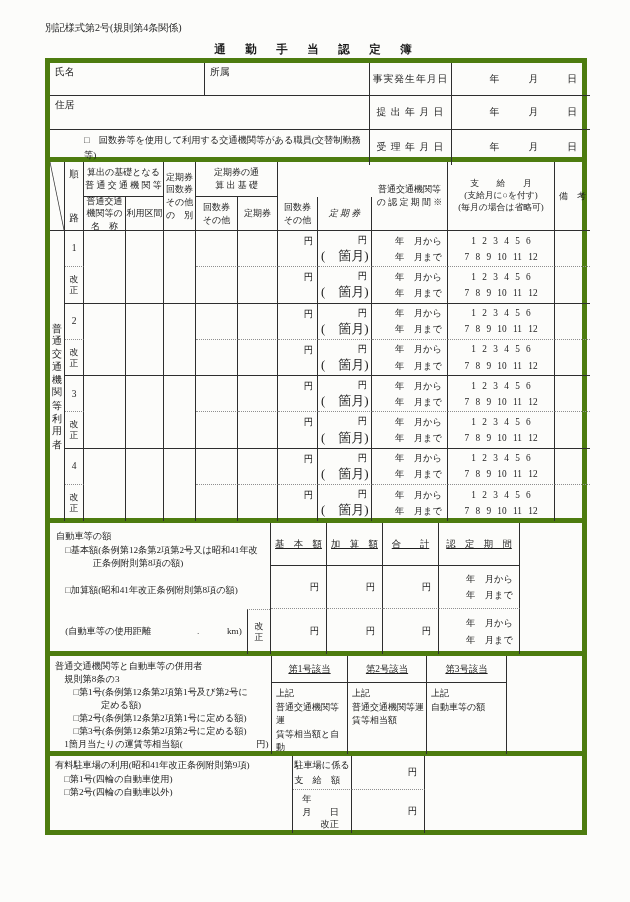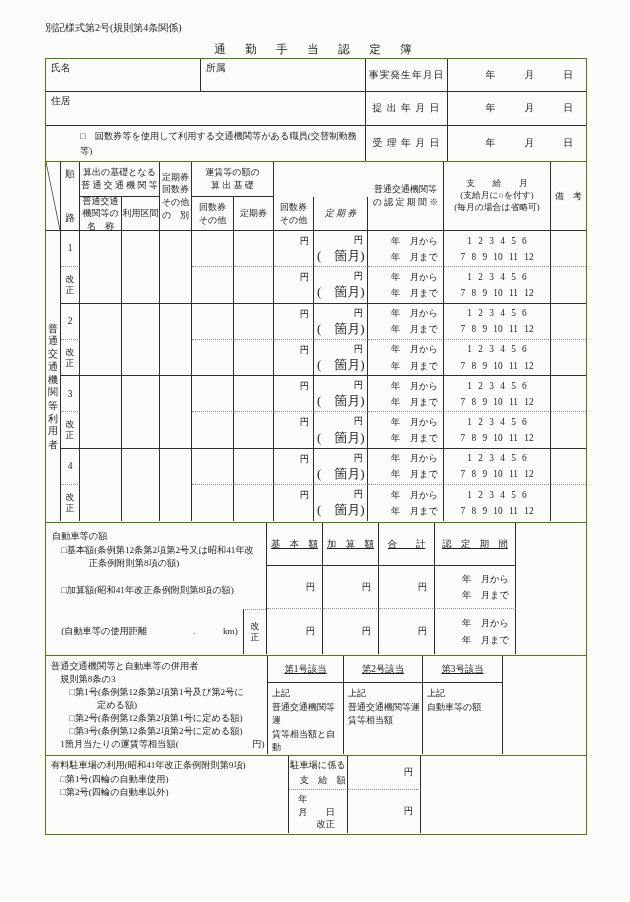--- a/index.html
+++ b/index.html
@@ -1,19 +1,19 @@
 <!DOCTYPE html>
 <html><head>
 <meta charset="utf-8">
 <style>
   html,body{margin:0;padding:0;background:#ffffff;}
   .page{position:relative;width:630px;height:902px;background:#fcfcfa;
         font-family:"Liberation Serif","DejaVu Serif",serif;color:#1d1d1d;overflow:hidden;}
   .abs{position:absolute;}
-  .sec{position:absolute;border:1px solid #4d7c0f;box-sizing:border-box;background:transparent;}
+  .sec{position:absolute;border:5px solid #4d7c0f;box-sizing:border-box;background:transparent;}
   .ntop{border-top:none;}
   .grid{display:grid;}
   .cell{box-sizing:border-box;min-width:0;min-height:0;overflow:hidden;font-size:9.5px;line-height:1.3;}
   .br{border-right:1px solid #2e2e2e;}
   .bb{border-bottom:1px solid #2e2e2e;}
   .bbd{border-bottom:1px dotted #8f8f8f;}
   .pre{white-space:pre-line;}
   .center{display:flex;align-items:center;justify-content:center;text-align:center;}
   .hsm{font-size:8.8px;line-height:1.35;}
   .hmm{font-size:9px;line-height:1.4;}
@@ -36,33 +36,33 @@
   .hdr{display:flex;align-items:center;justify-content:center;text-align:center;font-size:9.4px;text-decoration:underline;}
   .yen2{display:flex;align-items:center;justify-content:flex-end;padding-right:7px;font-size:9.4px;}
   .period2{display:flex;align-items:center;justify-content:flex-end;padding-right:6px;white-space:pre-line;line-height:1.75;font-size:9.3px;text-align:left;}
   .auto-left{position:relative;}
   .auto-text{font-size:9.2px;line-height:13.5px;padding:7px 2px 0 6px;white-space:pre-line;}
   .auto-rev{position:absolute;right:0;bottom:0;width:23px;height:45px;border-left:1px solid #2e2e2e;border-top:1px dotted #8f8f8f;
             display:flex;align-items:center;justify-content:center;white-space:pre-line;font-size:8.8px;line-height:1.25;box-sizing:border-box;}
   .heiyo-left{font-size:9.2px;line-height:13px;padding:4px 2px 0 5px;}
   .body-txt{font-size:9px;line-height:13.5px;padding:4px 0 0 4px;}
   .parking-left{font-size:9.2px;line-height:13.5px;padding:3px 0 0 5px;}
-  .paylabel{display:flex;align-items:center;justify-content:center;text-align:right;font-size:9.2px;line-height:15px;white-space:pre-line;}
+  .paylabel{display:flex;align-items:center;justify-content:center;text-align:left;font-size:9.2px;line-height:15px;white-space:pre-line;}
   .parkrev{font-size:9.2px;line-height:12.5px;padding-top:3px;white-space:pre-line;}
   .formno{font-size:10px;}
   .title{text-align:center;font-size:11.5px;letter-spacing:4px;}
   .note{font-size:9.4px;line-height:1.85;white-space:pre-line;}
 </style>
 </head>
 <body>
 
 <div class="page">
 
   <div class="abs formno" style="left:45px;top:21px;">別記様式第2号(規則第4条関係)</div>
-  <div class="abs title" style="left:0;top:42px;width:630px;">通　勤　手　当　認　定　簿</div>
+  <div class="abs title" style="left:0;top:42px;width:630px;font-weight:bold;">通　勤　手　当　認　定　簿</div>
 
   <div class="sec grid" style="left:45px;top:58px;width:542px;height:104px;grid-template-columns:155px 165px 82px 138px;grid-template-rows:33px 34px 35px;">
     <div class="cell br bb flabel" style="grid-column:1;grid-row:1;">氏名</div>
     <div class="cell br bb flabel" style="grid-column:2;grid-row:1;">所属</div>
     <div class="cell br bb dlabel" style="grid-column:3;grid-row:1;">事実発生年月日</div>
     <div class="cell bb ymd" style="grid-column:4;grid-row:1;">
       <span>年</span>
       <span>月</span>
       <span>日</span>
     </div>
@@ -96,21 +96,21 @@
     <div class="cell br bb center pre hmm" style="grid-column:3 / span 2;grid-row:1;">算出の基礎となる
 普 通 交 通 機 関 等</div>
     <div class="cell br bb center pre hmm" style="grid-column:3;grid-row:2;">普通交通
 機関等の
 名　称</div>
     <div class="cell br bb center hmm" style="grid-column:4;grid-row:2;">利用区間</div>
     <div class="cell br bb center pre hmm" style="grid-column:5;grid-row:1 / span 2;">定期券
 回数券
 その他
 の　別</div>
-    <div class="cell br bb center pre hmm" style="grid-column:6 / span 2;grid-row:1;">運賃等の額の
+    <div class="cell br bb center pre hmm" style="grid-column:6 / span 2;grid-row:1;">定期券の通
 算 出 基 礎</div>
     <div class="cell br bb center pre hmm" style="grid-column:6;grid-row:2;">回数券
 その他</div>
     <div class="cell br bb center hmm" style="grid-column:7;grid-row:2;">定期券</div>
     <div class="cell br bb center pre hmm" style="grid-column:8;grid-row:2;">回数券
 その他</div>
     <div class="cell br bb center hmm" style="grid-column:9;grid-row:2;font-style:italic;">定 期 券</div>
     <div class="cell br bb center pre hmm" style="grid-column:10;grid-row:1 / span 2;">普通交通機関等
 の 認 定 期 間 ※</div>
     <div class="cell br bb center pre hsm" style="grid-column:11;grid-row:1 / span 2;">支　　給　　月

